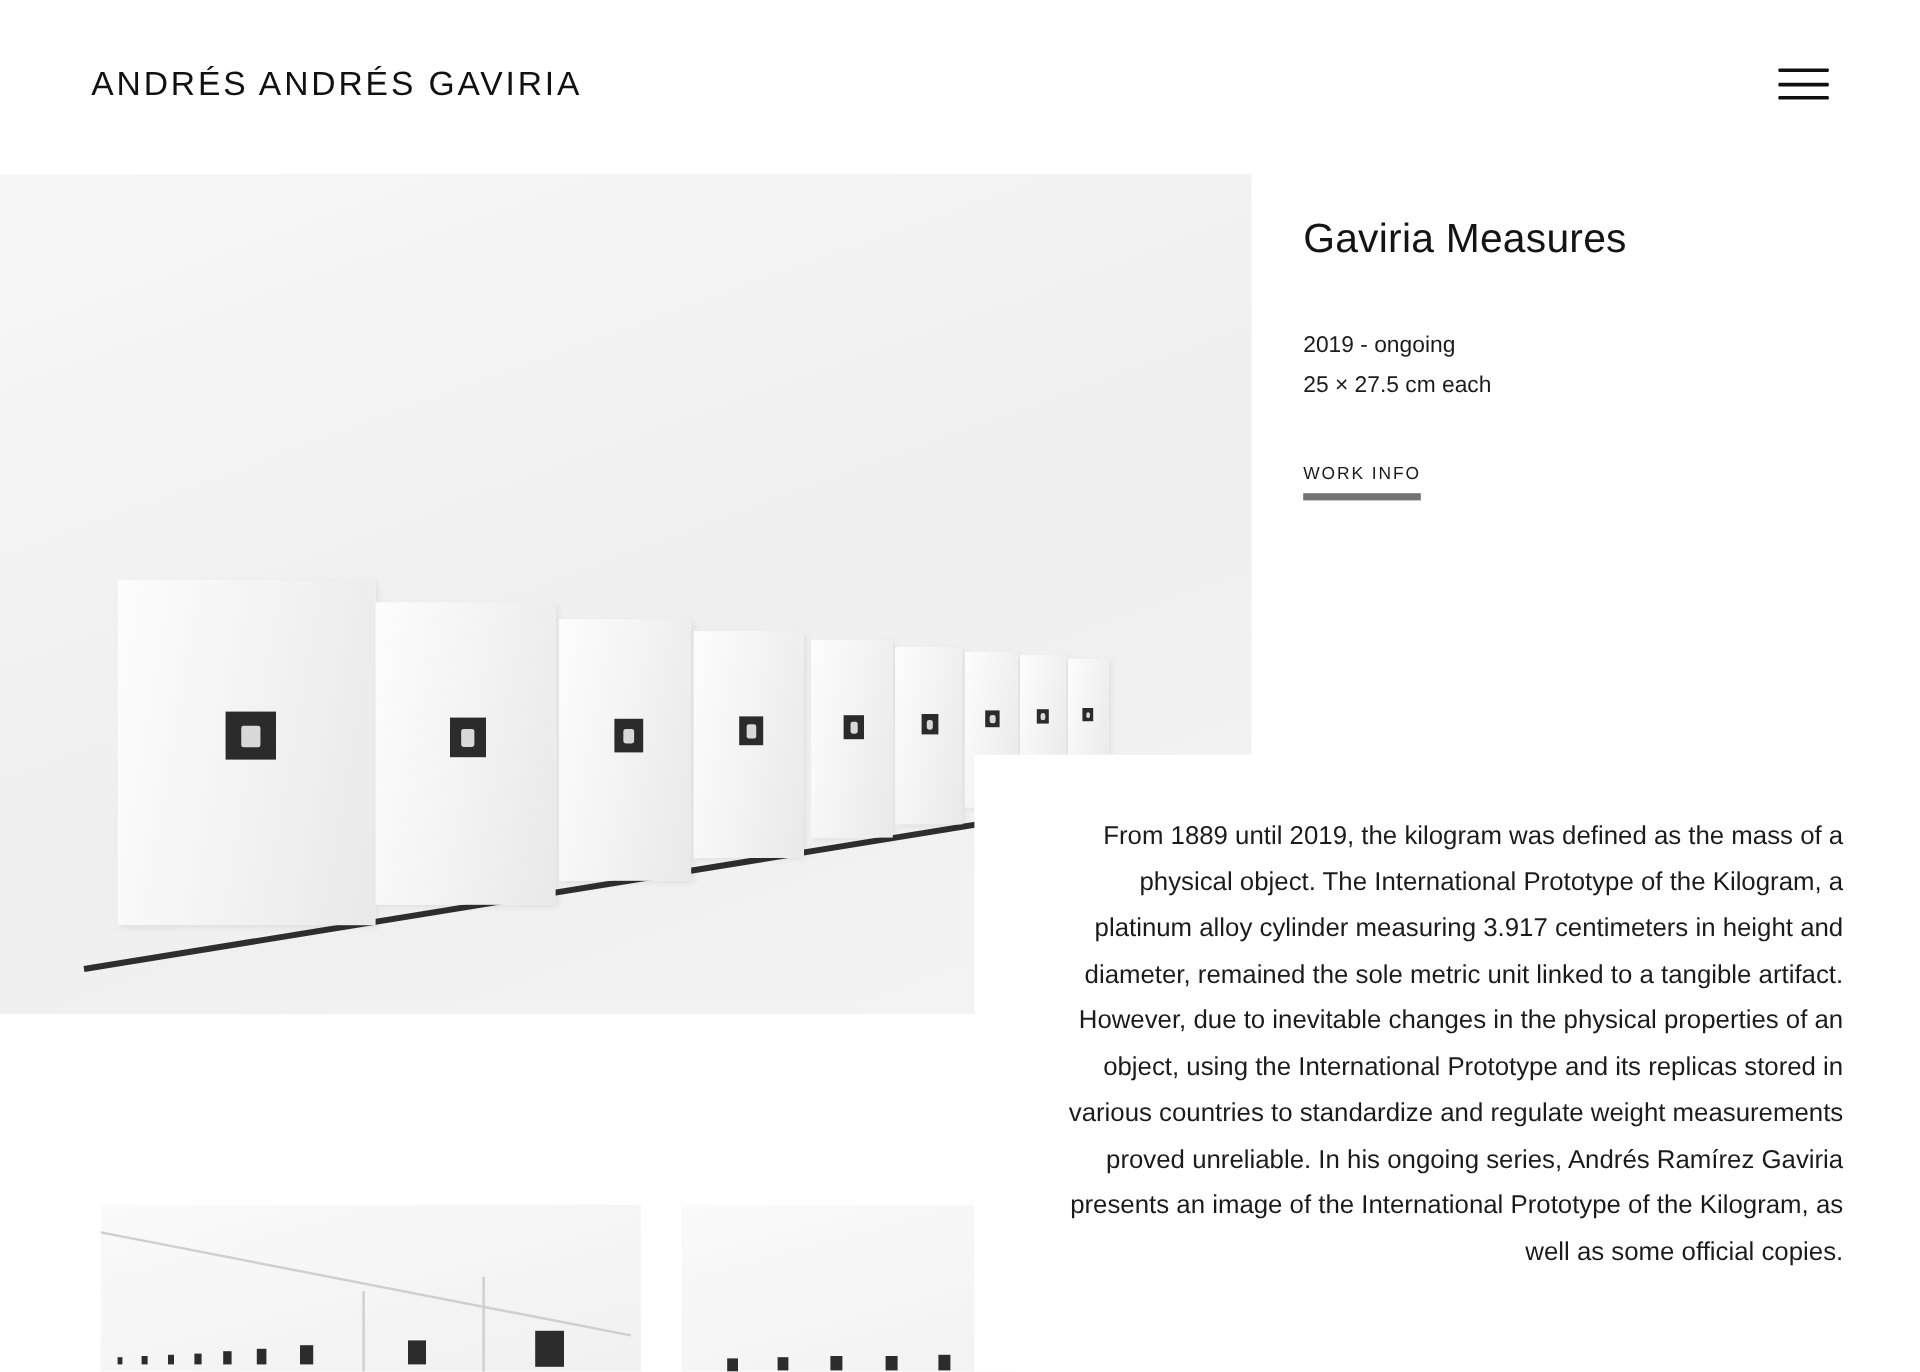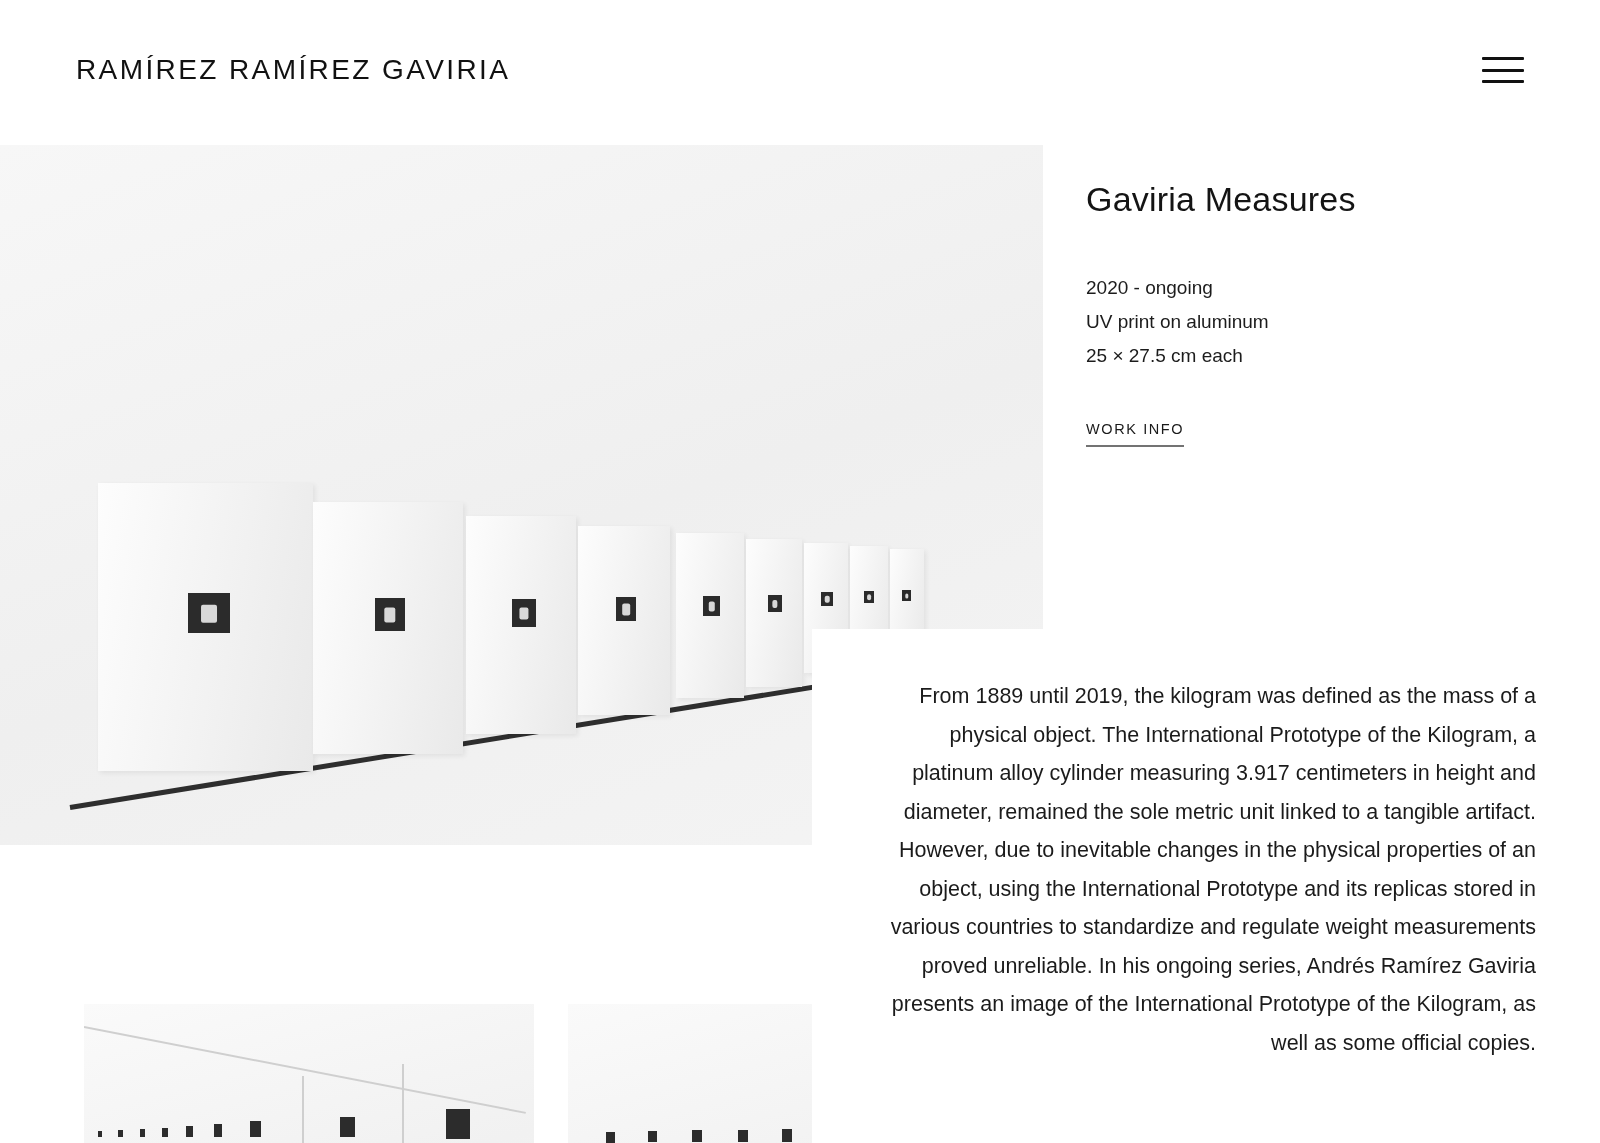--- a/index.html
+++ b/index.html
@@ -118,21 +118,21 @@
     font-size: 19px;
     line-height: 34px;
     color: #1c1c1c;
   }
   .work-info-label {
     display: inline-block;
     margin-top: 48px;
     font-size: 14.5px;
     letter-spacing: 1.6px;
     color: #1a1a1a;
-    border-bottom: 2px solid #737373;
+    border-bottom: 6px solid #737373;
     padding-bottom: 8px;
     cursor: pointer;
   }
 
   
   .info-panel {
     position: absolute;
     left: 812px; top: 489px;
     width: 788px;
     min-height: 545px;
@@ -144,21 +144,21 @@
     font-size: 21.5px;
     line-height: 38.5px;
     color: #1b1b1b;
     text-align: right;
   }
 </style>
 </head>
 <body>
 
 <header class="site-header">
-  <div class="site-title">RAMÍREZ RAMÍREZ GAVIRIA</div>
+  <div class="site-title">ANDRÉS ANDRÉS GAVIRIA</div>
   <button class="menu-button">
     <span></span>
     <span></span>
     <span></span>
   </button>
 </header>
 
 <div class="page">
 
   <div class="hero-image">
@@ -214,22 +214,21 @@
     <div class="mini" style="left:38px; top:128px; width:9px; height:11px;"></div>
     <div class="mini" style="left:80px; top:127px; width:9px; height:11px;"></div>
     <div class="mini" style="left:124px; top:126px; width:10px; height:12px;"></div>
     <div class="mini" style="left:170px; top:126px; width:10px; height:12px;"></div>
     <div class="mini" style="left:214px; top:125px; width:10px; height:13px;"></div>
   </div>
 
   <div class="work-info-col">
     <h1 class="work-title">Gaviria Measures</h1>
     <div class="work-meta">
-      <div>2020 - ongoing</div>
-      <div>UV print on aluminum</div>
+      <div>2019 - ongoing</div>
       <div>25 × 27.5 cm each</div>
     </div>
     <span class="work-info-label">WORK INFO</span>
   </div>
 
   <div class="info-panel">
     <p>From 1889 until 2019, the kilogram was defined as the mass of a physical object. The International Prototype of the Kilogram, a platinum alloy cylinder measuring 3.917 centimeters in height and diameter, remained the sole metric unit linked to a tangible artifact. However, due to inevitable changes in the physical properties of an object, using the International Prototype and its replicas stored in various countries to standardize and regulate weight measurements proved unreliable. In his ongoing series, Andrés Ramírez Gaviria presents an image of the International Prototype of the Kilogram, as well as some official copies.</p>
   </div>
 
 </div>

